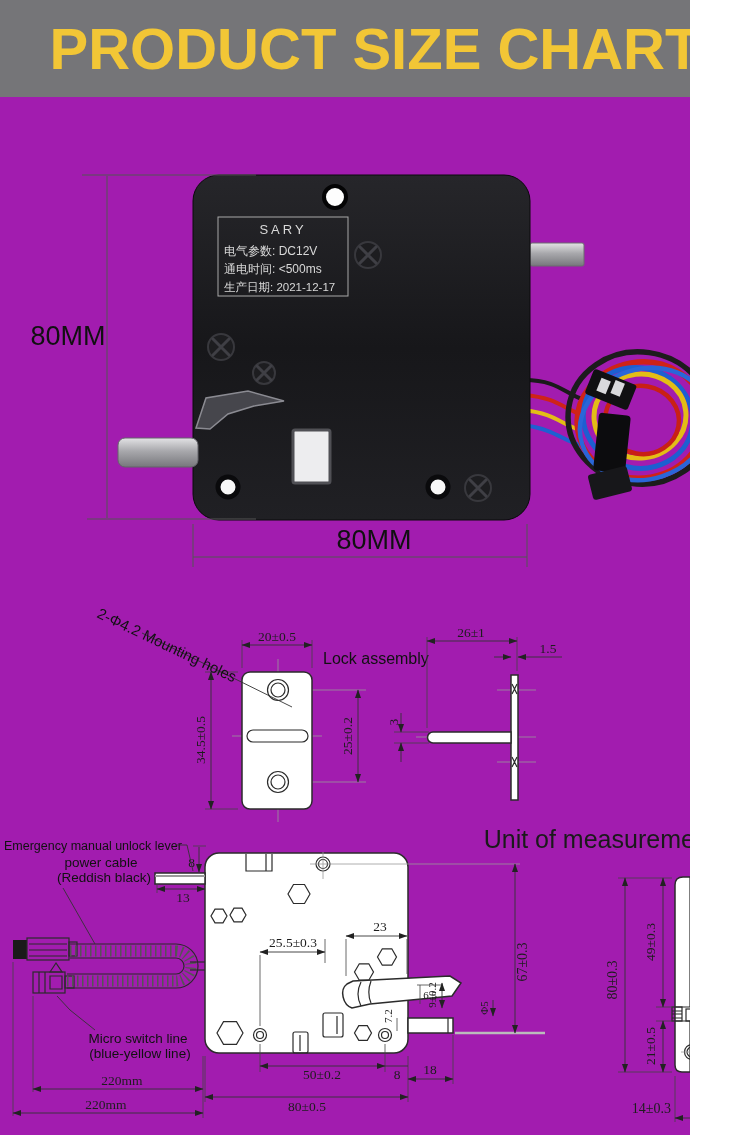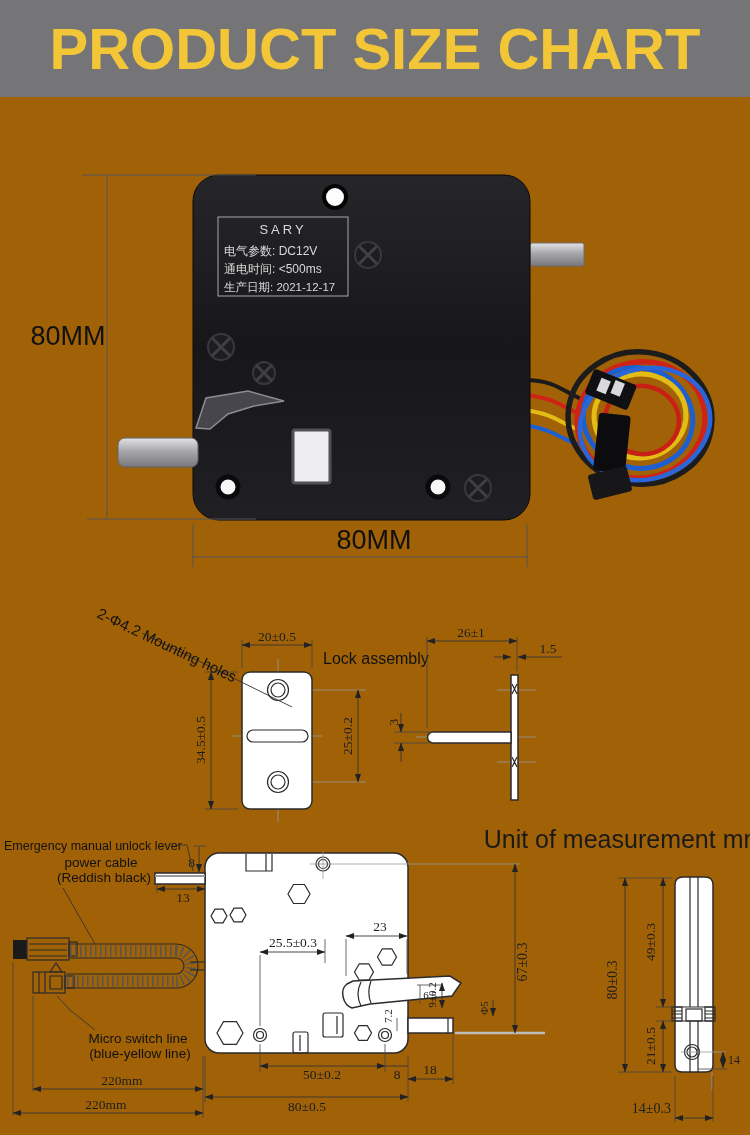--- a/index.html
+++ b/index.html
@@ -1,16 +1,16 @@
 <!DOCTYPE html>
 <html><head>
 <meta charset="utf-8">
 <style>
   html,body{margin:0;padding:0;background:#fff;}
-  #canvas{position:relative;width:750px;height:1135px;background:#a16207;overflow:hidden;
+  #canvas{position:relative;width:690px;height:1135px;background:#a21caf;overflow:hidden;
           font-family:"Liberation Sans",sans-serif;}
   #hdr{position:absolute;left:0;top:0;width:750px;height:97px;display:flex;
        align-items:center;justify-content:center;}
   #hdr h1{margin:0;font-size:58px;font-weight:bold;letter-spacing:0px;
           font-family:"Liberation Sans",sans-serif;}
   svg{position:absolute;left:0;}
   svg text{font-family:"Liberation Serif",serif;fill:#1d1d1d;}
   .dim{font-size:13.5px;}
   .dimS{font-size:11px;}
   .lblS{font-family:"Liberation Sans",sans-serif;font-size:13.5px;fill:#111;}

